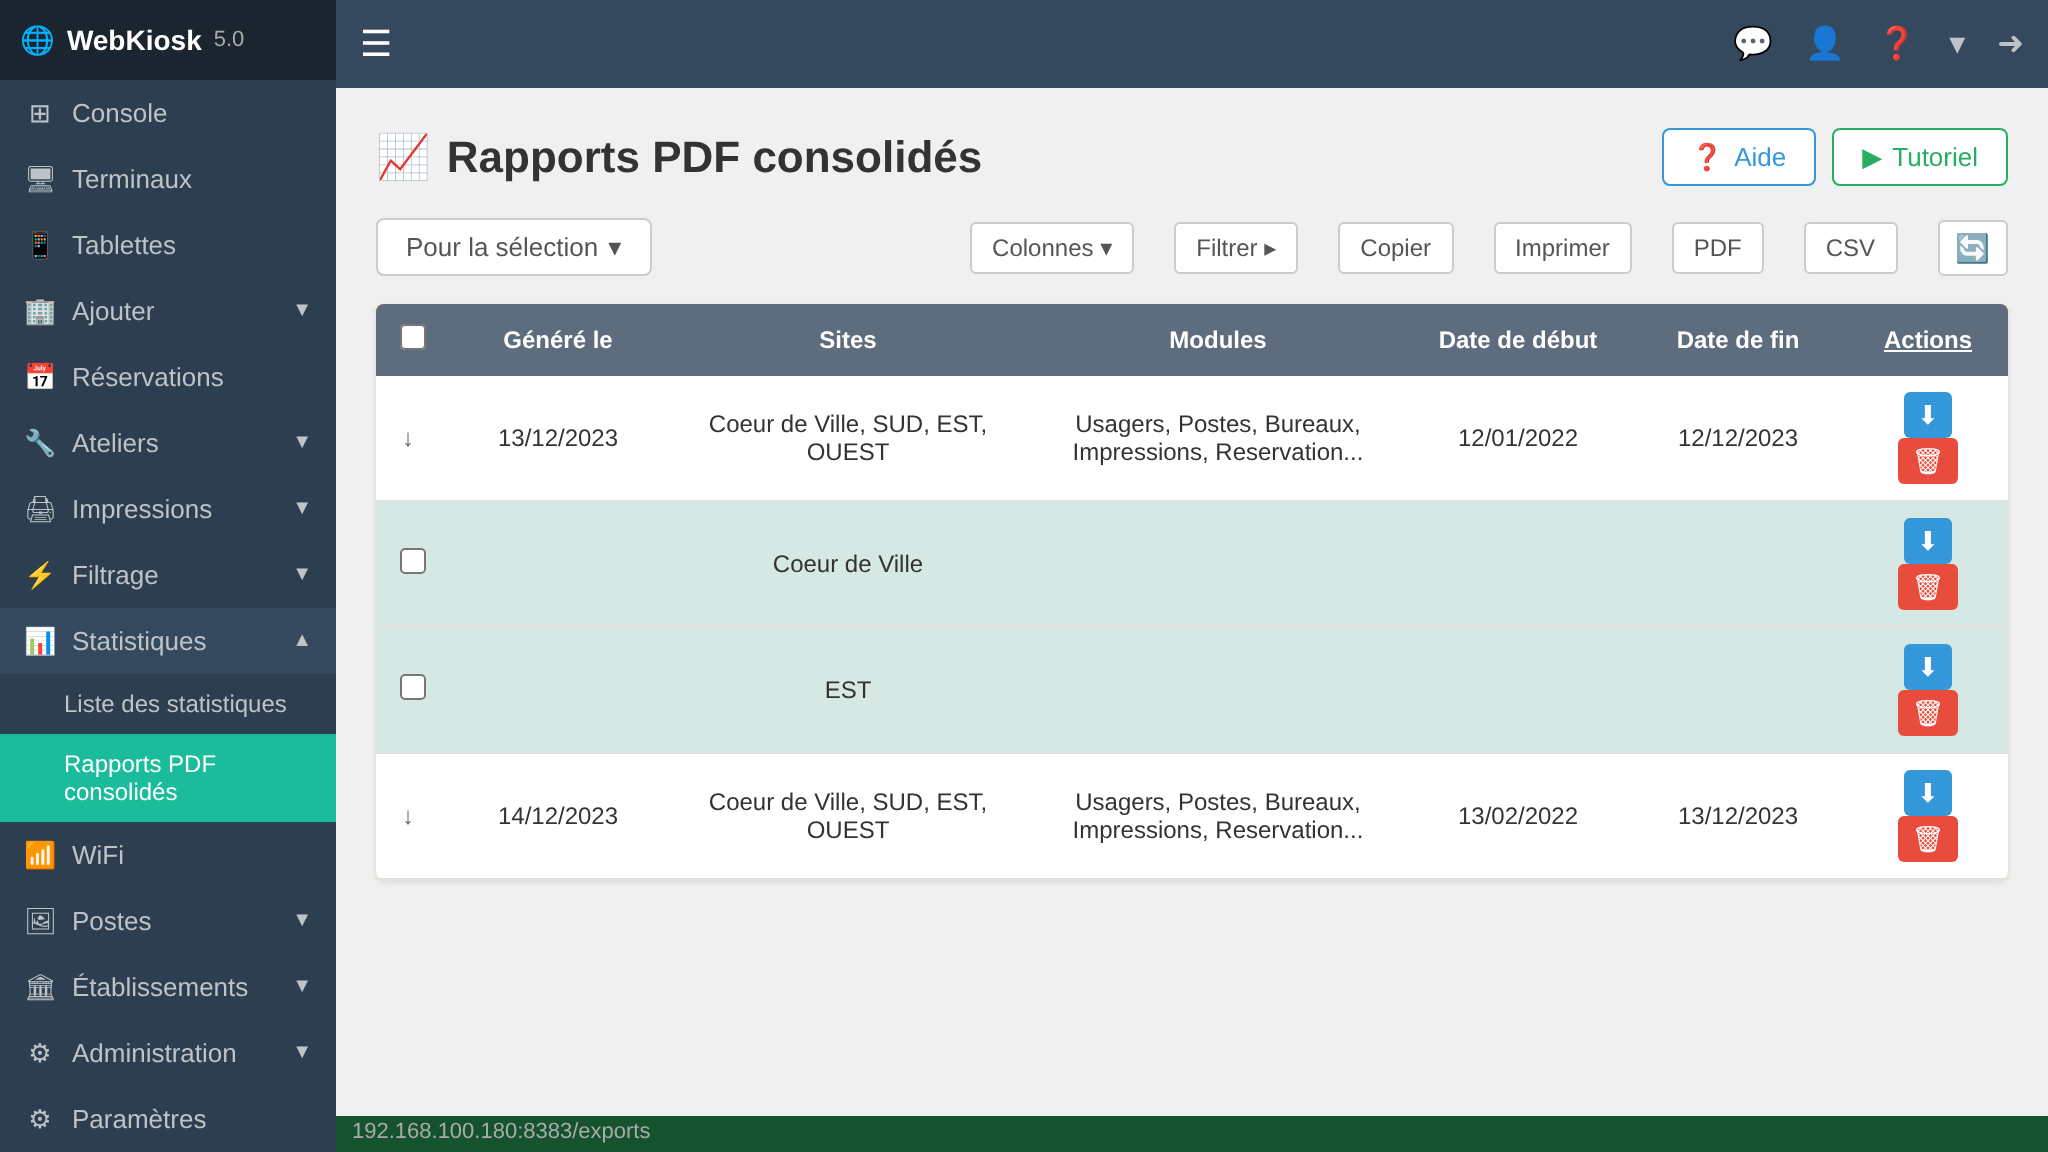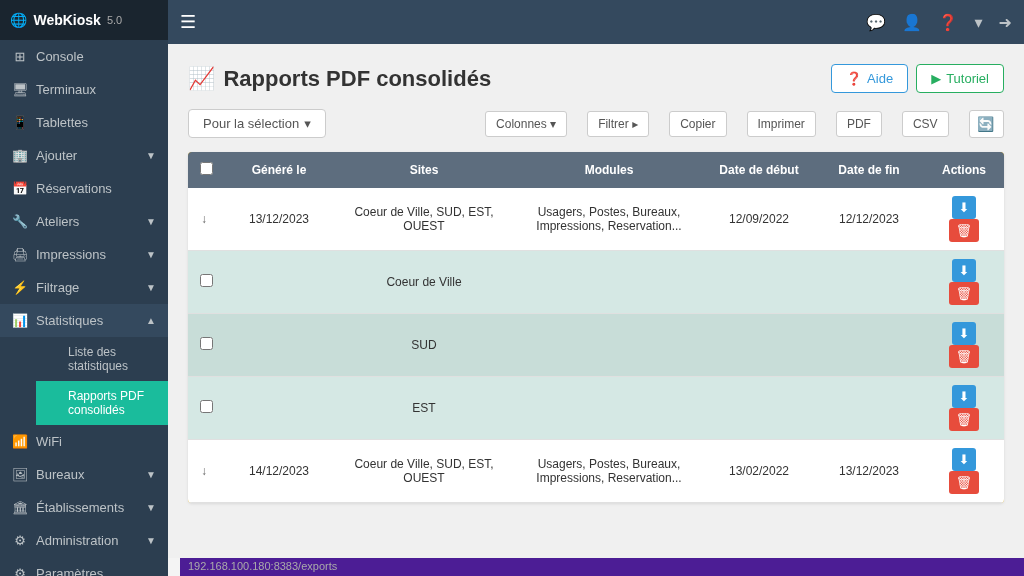--- a/index.html
+++ b/index.html
@@ -40,21 +40,20 @@
     .sidebar-item .icon { width: 16px; text-align: center; }
     .sidebar-item .arrow { margin-left: auto; font-size: 10px; }
     .sidebar-subitem {
       display: flex;
       align-items: center;
       padding: 8px 18px 8px 32px;
       cursor: pointer;
       color: #bdc3c7;
       font-size: 12px;
       gap: 8px;
-      margin-left: 36px;
     }
     .sidebar-subitem.active { background: #1abc9c; color: white; }
 
     
     #main {
       flex: 1;
       display: flex;
       flex-direction: column;
       height: 576px;
       overflow: hidden;
@@ -134,21 +133,21 @@
     }
     table { width: 100%; border-collapse: collapse; }
     thead tr { background: #5d6d7e; color: white; }
     thead th { padding: 10px 8px; text-align: center; font-size: 12px; font-weight: bold; }
     thead th:first-child { width: 36px; }
     thead th.col-generated { width: 110px; }
     thead th.col-sites { width: 180px; }
     thead th.col-modules { }
     thead th.col-start { width: 110px; }
     thead th.col-end { width: 110px; }
-    thead th.col-actions { width: 80px; }
+    thead th.col-actions { width: 80px; text-decoration: underline; }
 
     tbody tr { border-bottom: 1px solid #e0e0e0; }
     tbody tr.parent-row { background: white; }
     tbody tr.child-row { background: #d5e8e4; }
     tbody tr.child-row-alt { background: #c8ddd8; }
     tbody td { padding: 8px 8px; text-align: center; font-size: 12px; color: #333; vertical-align: middle; }
 
     .action-btn {
       border: none;
       border-radius: 3px;
@@ -157,27 +156,26 @@
       font-size: 13px;
       margin: 0 2px;
     }
     .btn-download { background: #3498db; color: white; }
     .btn-delete { background: #e74c3c; color: white; }
 
     .arrow-down { color: #666; font-size: 12px; margin-right: 4px; }
 
     
     #statusbar {
-      background: #4c1d95;
+      background: #14532d;
       color: #aaa;
       font-size: 11px;
       padding: 2px 8px;
       height: 18px;
       flex-shrink: 0;
-      margin-left: 12px;
     }
 
     input[type="checkbox"] { cursor: pointer; }
   </style>
 </head>
 <body>
 
 <div id="sidebar">
   <div id="sidebar-header">
     <span>🌐</span>
@@ -231,21 +229,21 @@
   </div>
   <div class="sidebar-subitem active">
     <span>Rapports PDF consolidés</span>
   </div>
   <div class="sidebar-item">
     <span class="icon">📶</span>
     <span>WiFi</span>
   </div>
   <div class="sidebar-item">
     <span class="icon">🖼</span>
-    <span>Bureaux</span>
+    <span>Postes</span>
     <span class="arrow">▼</span>
   </div>
   <div class="sidebar-item">
     <span class="icon">🏛</span>
     <span>Établissements</span>
     <span class="arrow">▼</span>
   </div>
   <div class="sidebar-item">
     <span class="icon">⚙</span>
     <span>Administration</span>
@@ -323,53 +321,41 @@
         </thead>
         <tbody id="table-body">
 
           <tr class="parent-row">
             <td>
               <span class="arrow-down">↓</span>
             </td>
             <td>13/12/2023</td>
             <td>Coeur de Ville, SUD, EST, OUEST</td>
             <td>Usagers, Postes, Bureaux, Impressions, Reservation...</td>
-            <td>12/09/2022</td>
+            <td>12/01/2022</td>
             <td>12/12/2023</td>
             <td>
               <button class="action-btn btn-download">⬇</button>
               <button class="action-btn btn-delete">🗑</button>
             </td>
           </tr>
 
           <tr class="child-row">
             <td><input type="checkbox" style=""></td>
             <td></td>
             <td>Coeur de Ville</td>
             <td></td>
             <td></td>
             <td></td>
             <td>
               <button class="action-btn btn-download">⬇</button>
               <button class="action-btn btn-delete">🗑</button>
             </td>
           </tr>
 
-          <tr class="child-row-alt">
-            <td><input type="checkbox" style=""></td>
-            <td></td>
-            <td>SUD</td>
-            <td></td>
-            <td></td>
-            <td></td>
-            <td>
-              <button class="action-btn btn-download">⬇</button>
-              <button class="action-btn btn-delete">🗑</button>
-            </td>
-          </tr>
 
           <tr class="child-row">
             <td><input type="checkbox" style=""></td>
             <td></td>
             <td>EST</td>
             <td></td>
             <td></td>
             <td></td>
             <td>
               <button class="action-btn btn-download">⬇</button>

